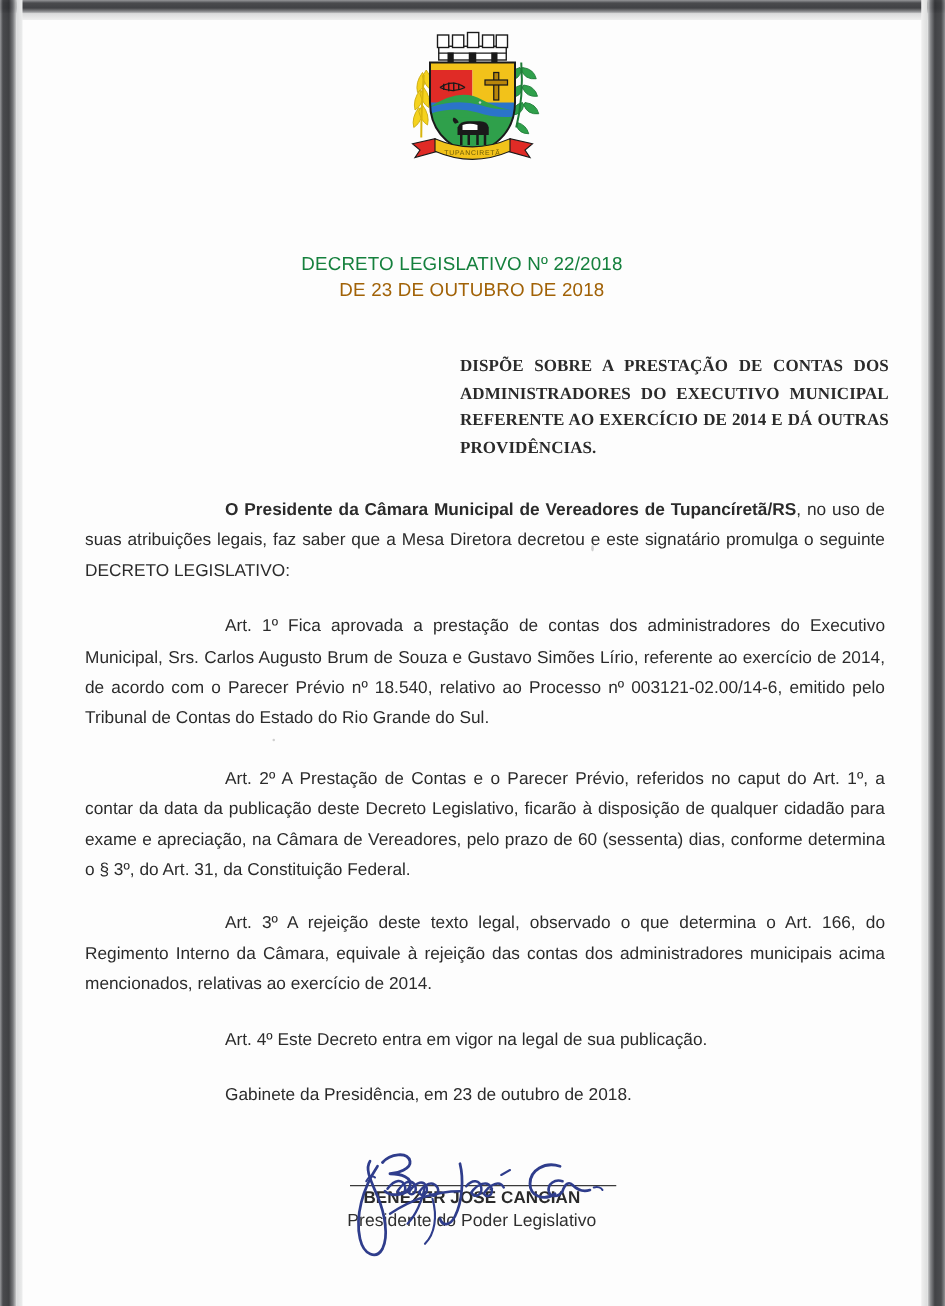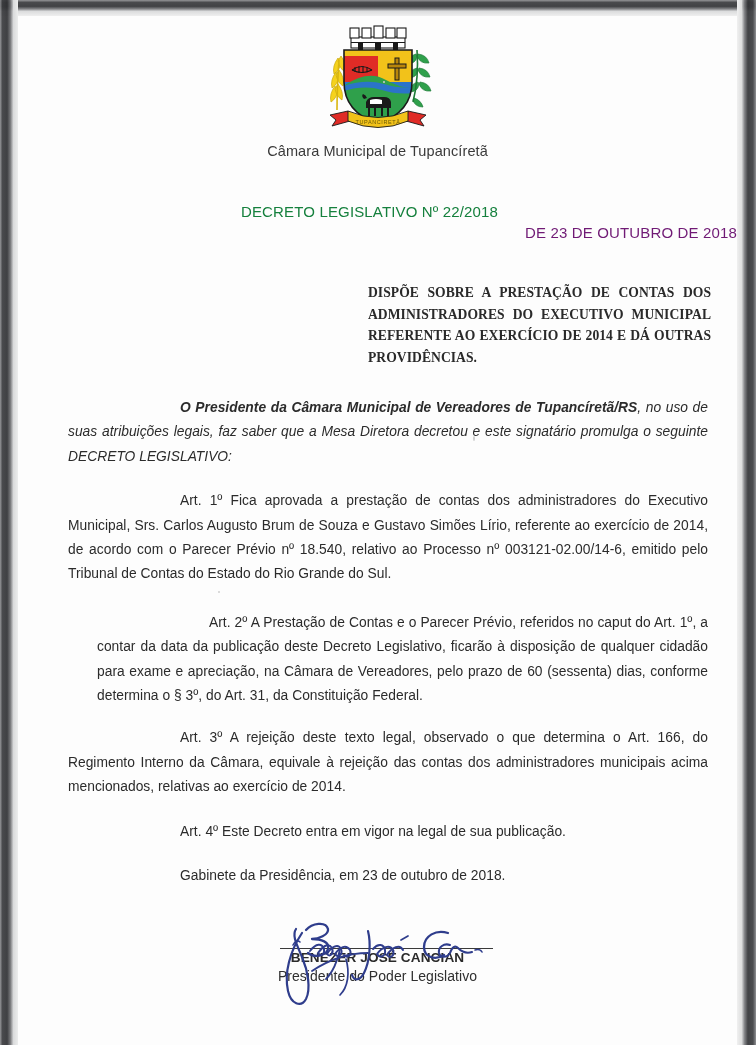--- a/index.html
+++ b/index.html
@@ -76,24 +76,24 @@
     position: absolute;
     left: 0; right: 16px; top: 187px;
     text-align: center;
     font-size: 15px;
     letter-spacing: .15px;
     color: #15803d;
   }
   .decreto-line2 {
     position: absolute;
     left: 0; right: 0; top: 208px;
-    text-align: right;
+    text-align: center;
     font-size: 15px;
     letter-spacing: .15px;
-    color: #701a75;
+    color: #a16207;
   }
 
   
   .ementa {
     position: absolute;
     left: 350px;
     top: 266px;
     width: 343px;
     font-size: 13.6px;
     font-weight: bold;
@@ -119,23 +119,23 @@
     text-align-last: left;
     color: #2b2b2b;
     margin: 0 0 18px 0;
     text-indent: 0;
     letter-spacing: .02px;
   }
   .para .ind { display: inline-block; width: 112px; }
   .para b { font-weight: bold; }
 
   .p-art1  { margin-bottom: 24px; }
-  .p-open  { margin-bottom: 20px; font-style: italic; }
+  .p-open  { margin-bottom: 20px; }
   .p-punico{ margin-bottom: 18px; }
-  .p-art2  { margin-bottom: 18px; margin-left: 29px; }
+  .p-art2  { margin-bottom: 18px; }
   .p-art3  { margin-bottom: 20px; }
   .p-art4  { margin-bottom: 20px; }
   .p-gab   { margin-bottom: 0; }
 
   
   .sig-block {
     position: absolute;
     left: 0; right: 0;
     top: 893px;
     height: 110px;
@@ -287,21 +287,20 @@
 
         <g stroke="#1a1a1a" stroke-width="0.9">
           <path d="M22 95 L40 91 L42 101 L24 106 L28 100 z" fill="#e02b26"></path>
           <path d="M118 95 L100 91 L98 101 L116 106 L112 100 z" fill="#e02b26"></path>
           <path d="M40 91 Q70 104 100 91 L100 101 Q70 114 40 101 z" fill="#f2c21a"></path>
         </g>
         <text x="70" y="104" font-size="5.5" text-anchor="middle" fill="#6b5a06" font-family="Liberation Sans, sans-serif" letter-spacing="0.6">TUPANCIRETÃ</text>
       </svg>
     </div>
 
-    <div class="org-name">Câmara Municipal de Tupancíretã</div>
 
     <div class="decreto-line1">DECRETO LEGISLATIVO Nº 22/2018</div>
     <div class="decreto-line2">DE 23 DE OUTUBRO DE 2018</div>
 
     <div class="ementa">DISPÕE SOBRE A PRESTAÇÃO DE CONTAS DOS ADMINISTRADORES DO EXECUTIVO MUNICIPAL REFERENTE AO EXERCÍCIO DE 2014 E DÁ OUTRAS PROVIDÊNCIAS.</div>
 
     <div class="body-col">
 
       <p class="para p-open">
         <span class="ind"></span><b>O Presidente da Câmara Municipal de Vereadores de Tupancíretã/RS</b><span>, no uso de suas atribuições legais, faz saber que a Mesa Diretora decretou e este signatário promulga o seguinte DECRETO LEGISLATIVO:</span>

